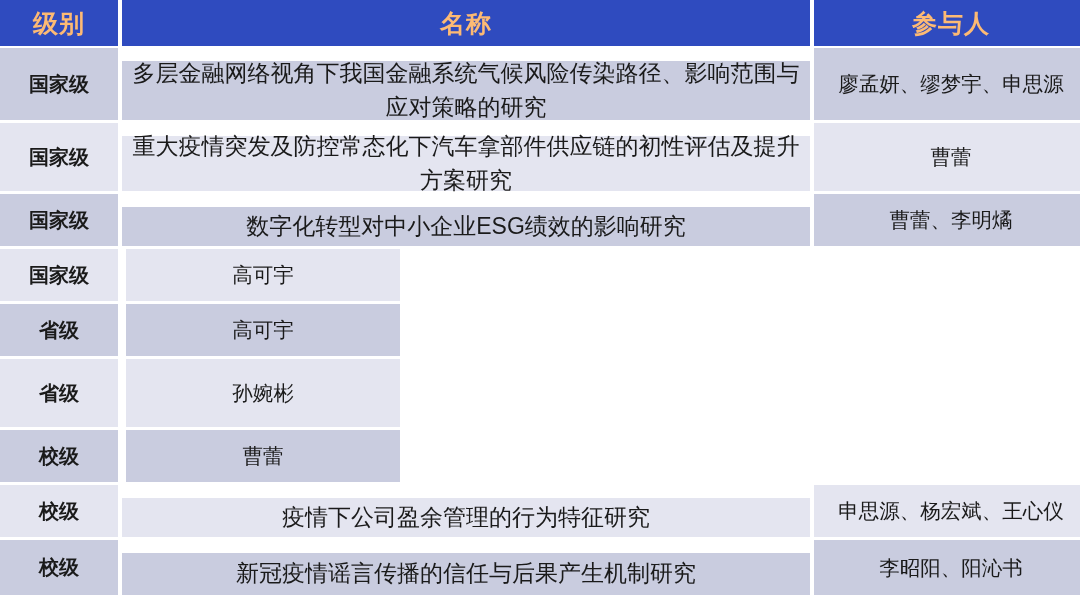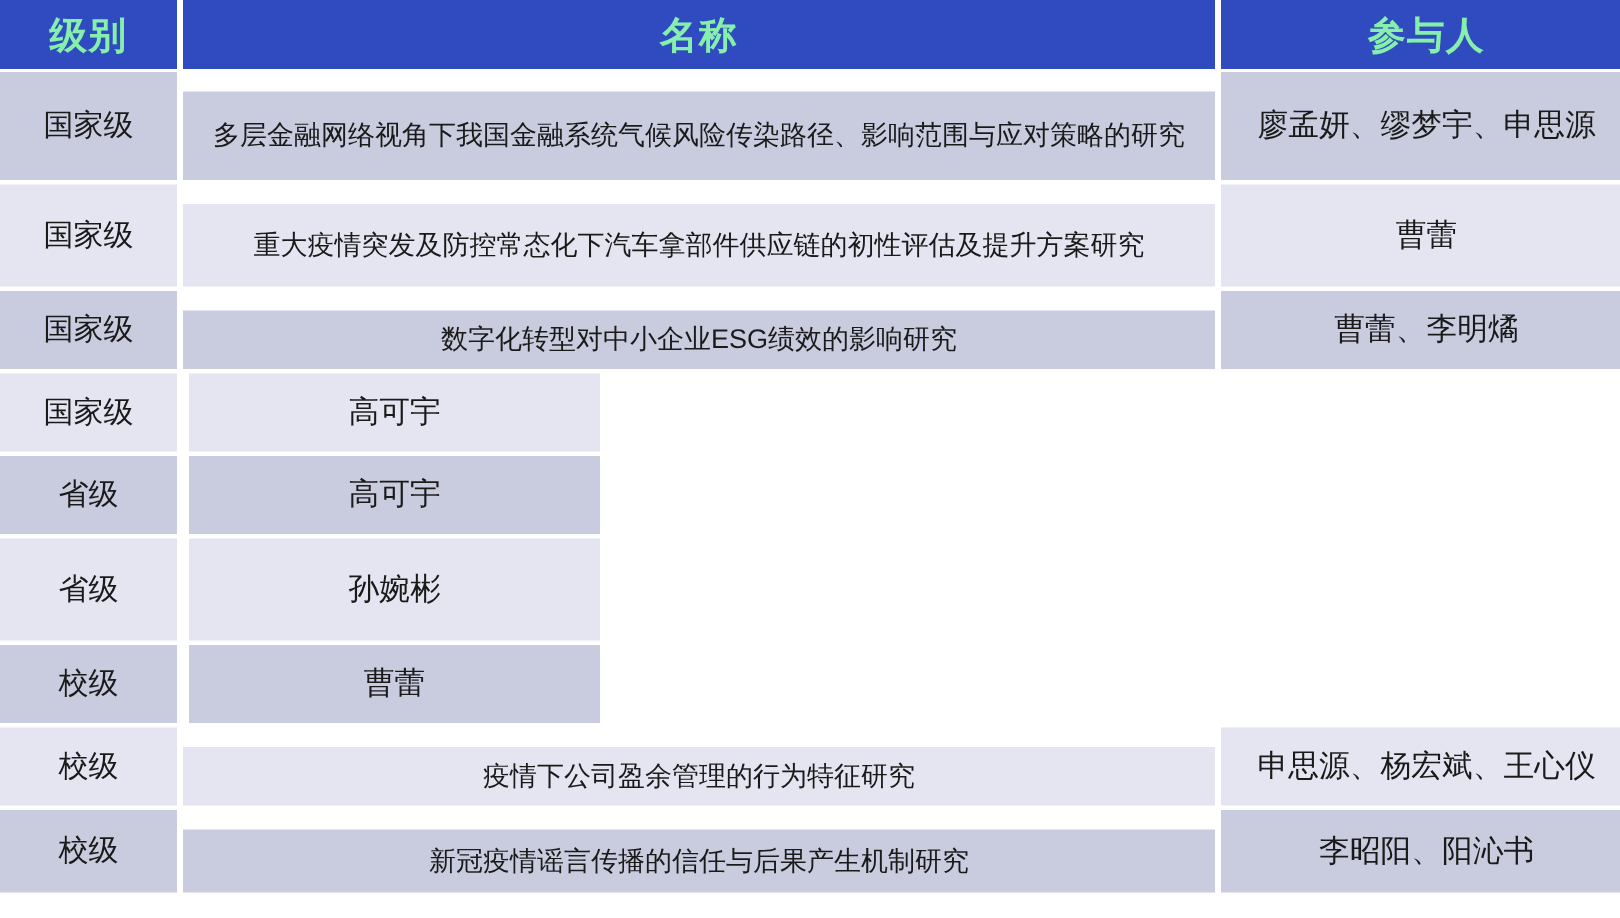--- a/index.html
+++ b/index.html
@@ -25,21 +25,21 @@
 
   
   .thead {
     display: flex;
     height: 48px;
     flex: 0 0 48px;
     background: #ffffff;
   }
   .th {
     background: #2f4bbf;
-    color: #86efac;
+    color: #fdba74;
     font-weight: bold;
     font-size: 25px;
     letter-spacing: 1px;
     display: flex;
     align-items: center;
     justify-content: center;
     box-sizing: border-box;
     height: 46px;
   }
   .col-level  { flex: 0 0 118px; }
@@ -66,25 +66,25 @@
     box-sizing: border-box;
     display: flex;
     align-items: center;
     justify-content: center;
     text-align: center;
     color: #1a1a1a;
     padding: 4px 10px;
     line-height: 1.45;
   }
   .td-level {
-    font-weight: normal;
+    font-weight: bold;
     font-size: 20px;
   }
   .td-name {
-    font-size: 18px;
+    font-size: 23px;
     margin-top: 13px;
   }
   .td-people {
     font-size: 20.5px;
   }
 
   
   .band-a .td { background: #c9ccdf; }
   .band-b .td { background: #e4e5f0; }
 

